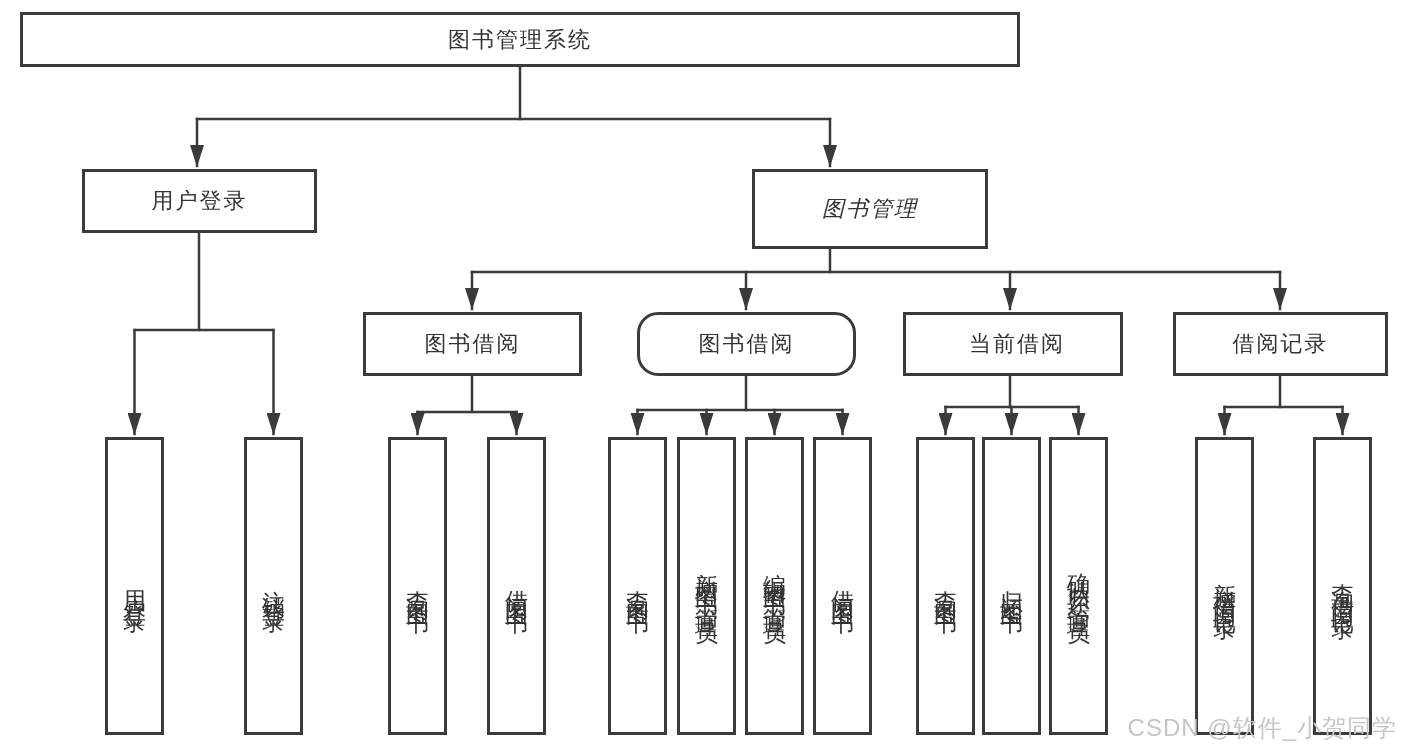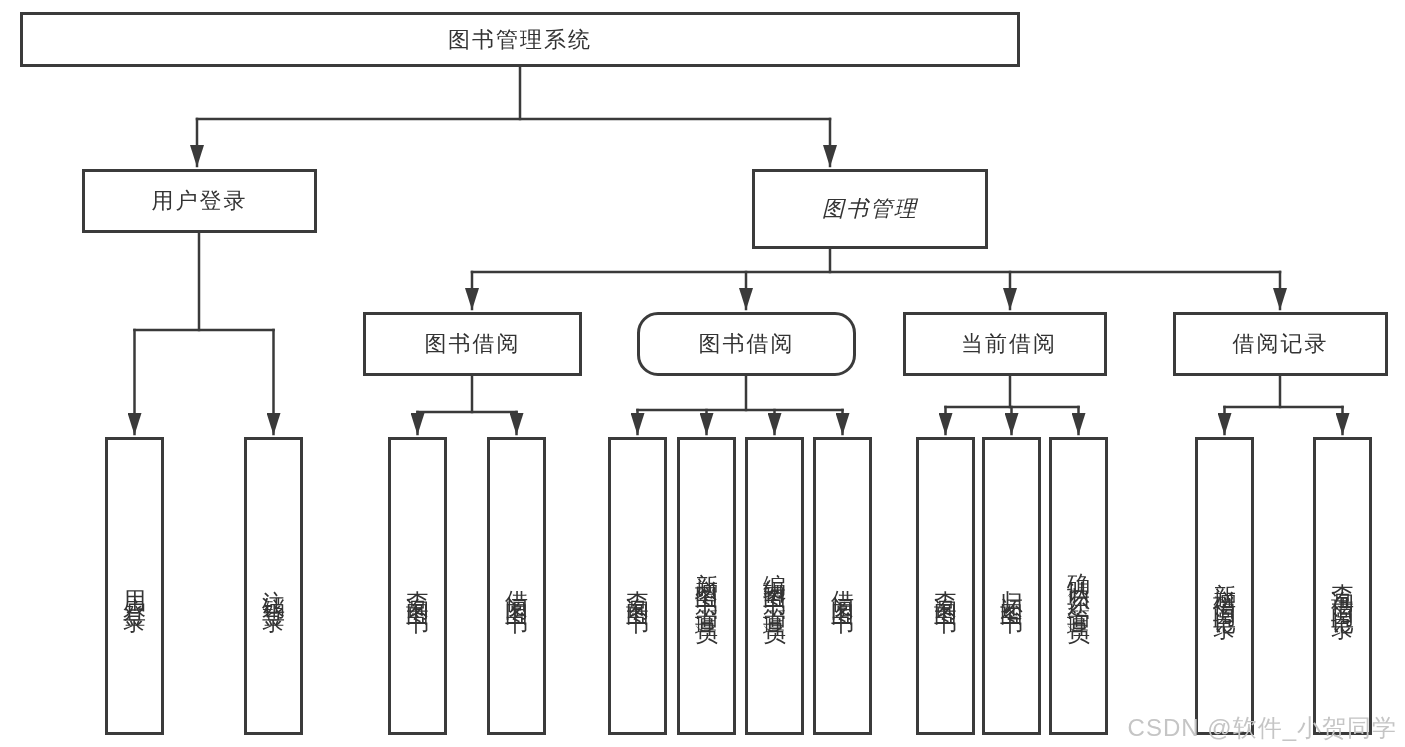--- a/index.html
+++ b/index.html
@@ -42,21 +42,21 @@
     line-height:1;
   }
   
   .n-root   {left:20px;  top:12px;  width:1000px; height:55px;}
   
   .n-l2a    {left:82px;  top:169px; width:235px;  height:64px;}
   .n-l2b    {left:752px; top:169px; width:236px;  height:80px;font-style:italic;}
   
   .n-g1     {left:363px; top:312px; width:219px;  height:64px;}
   .n-g2     {left:637px; top:312px; width:219px;  height:64px;border-radius:21px;}
-  .n-g3     {left:903px; top:312px; width:204px;  height:64px;padding-left:8px;}
+  .n-g3     {left:903px; top:312px; width:220px;  height:64px;padding-left:8px;}
   .n-g4     {left:1173px;top:312px; width:215px;  height:64px;}
   
   .leaf     {top:437px;  width:59px; height:298px;}
   .n-a1     {left:105px;}
   .n-a2     {left:244px;}
   .n-b1     {left:388px;}
   .n-b2     {left:487px;}
   .n-c1     {left:608px;}
   .n-c2     {left:677px;}
   .n-c3     {left:745px;}

